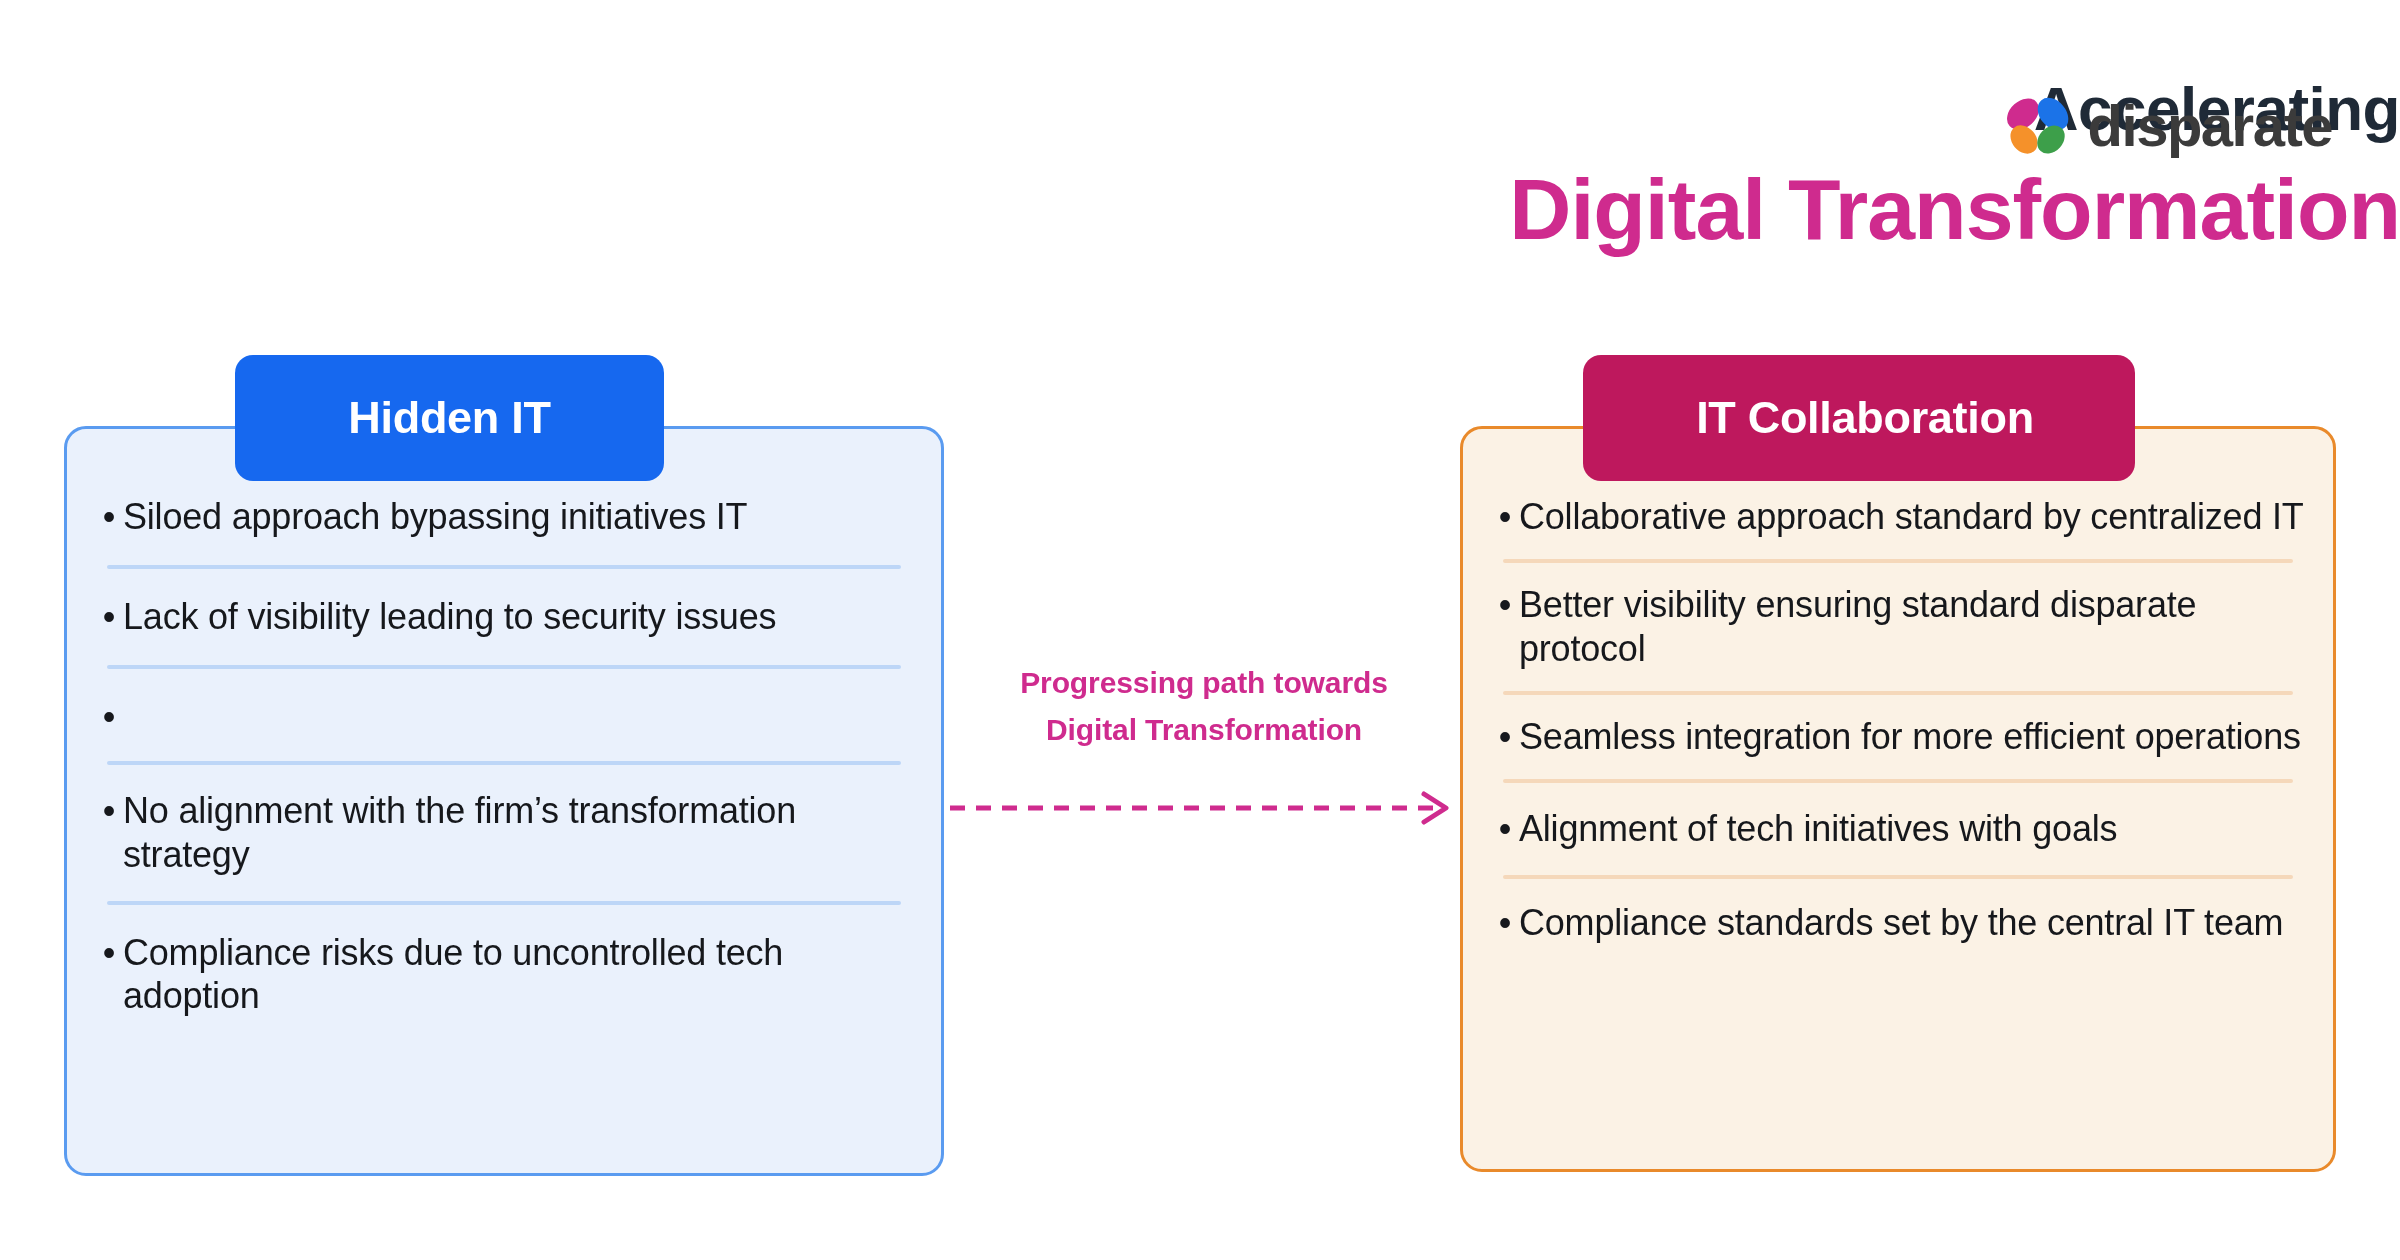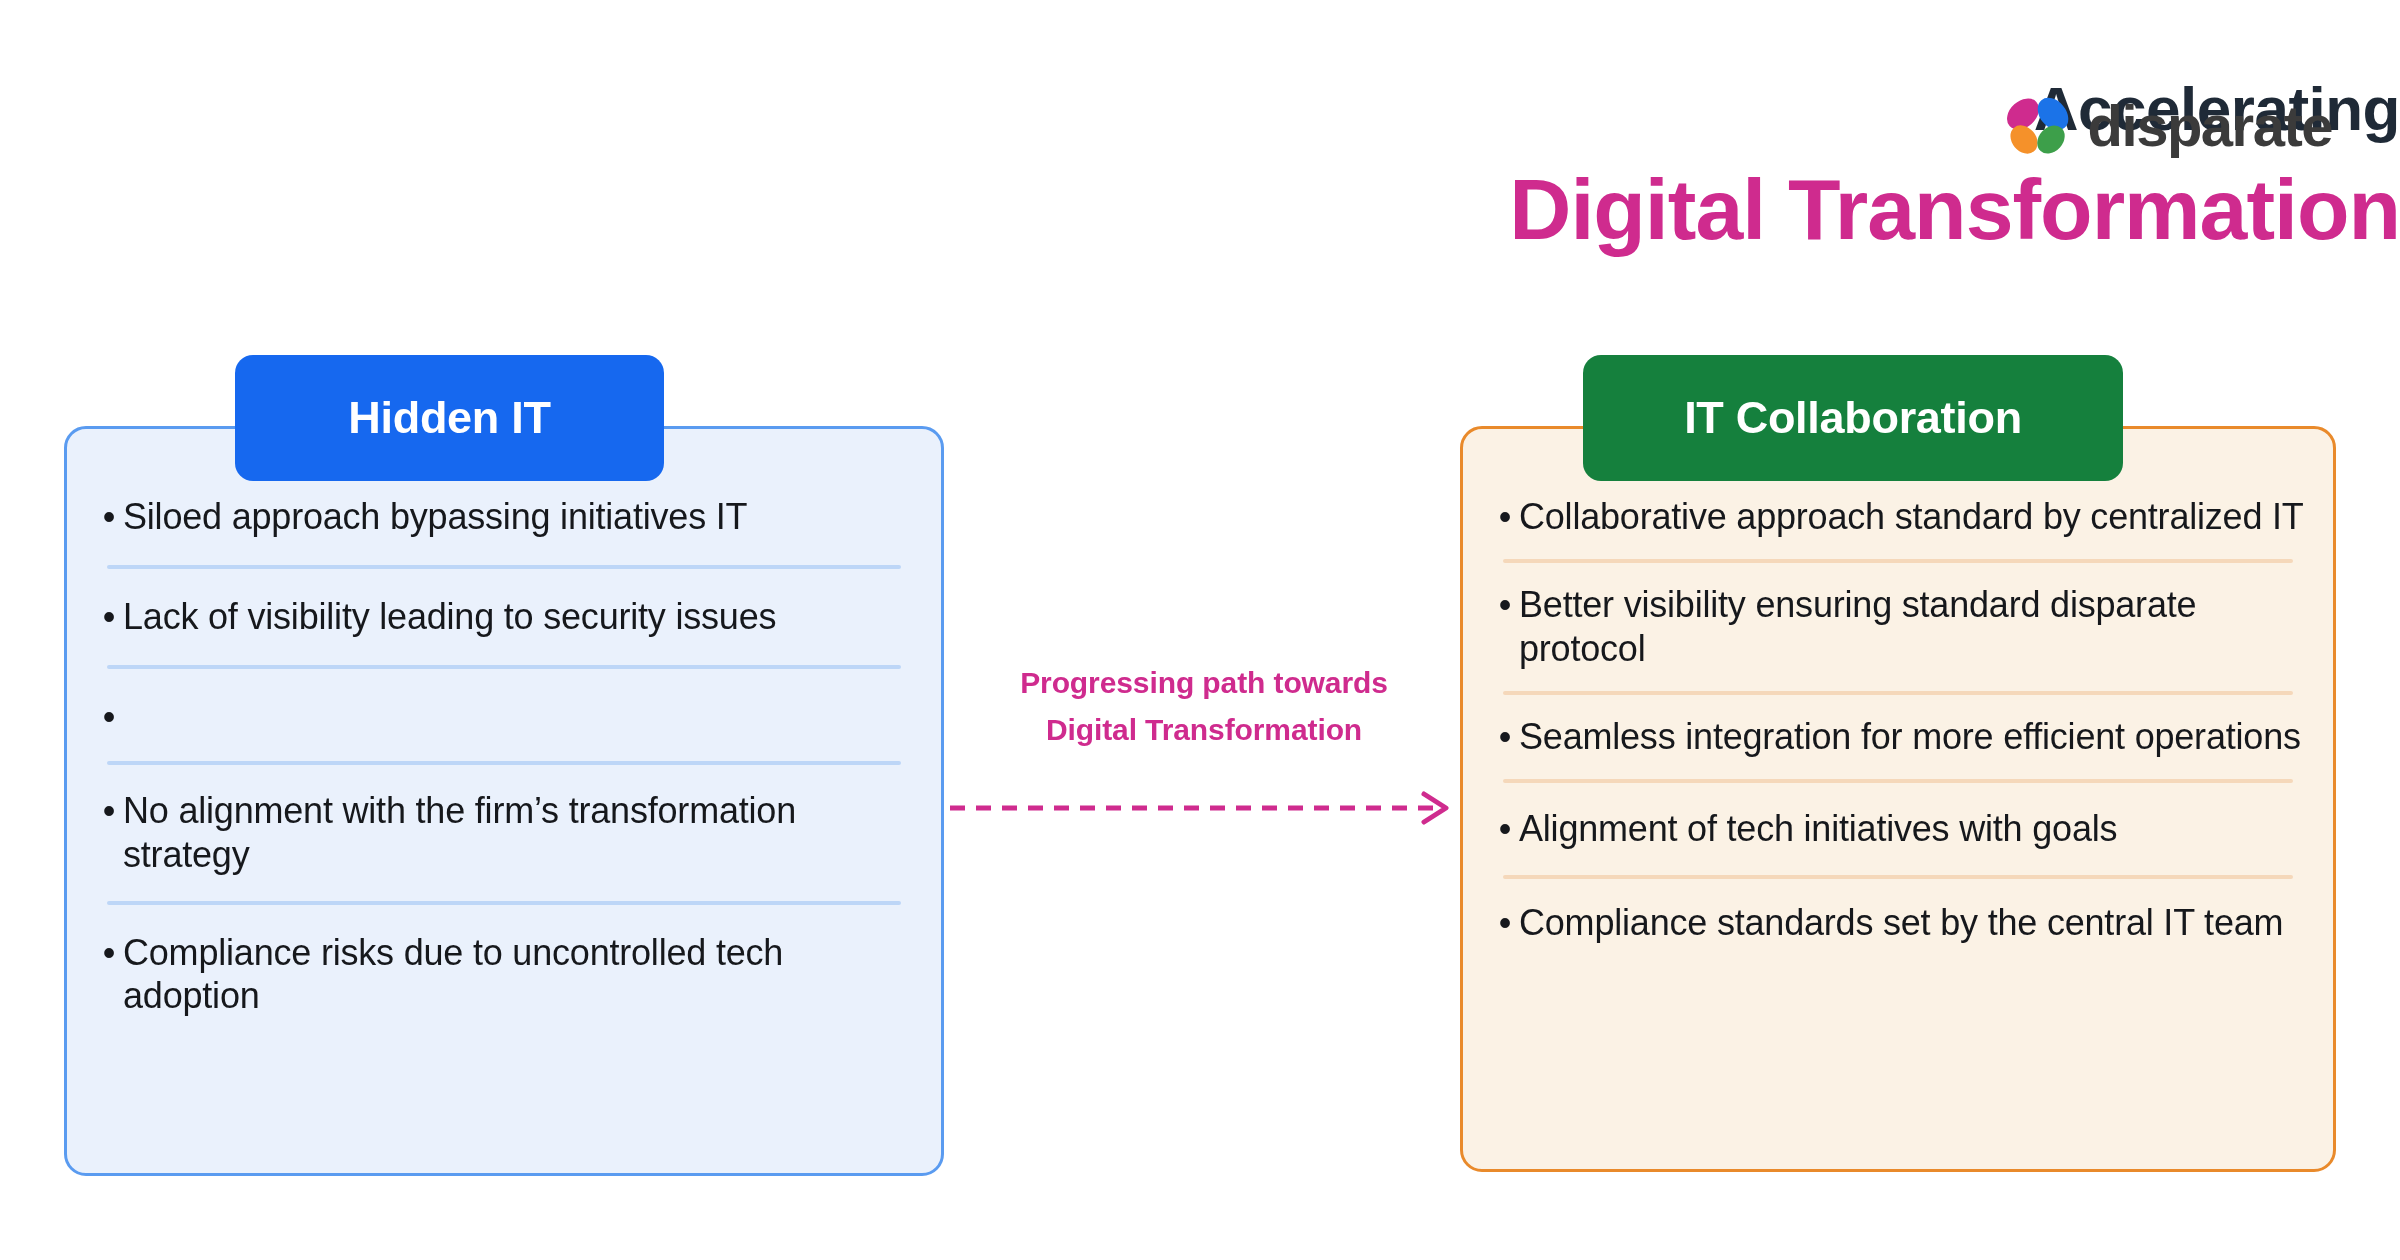--- a/index.html
+++ b/index.html
@@ -142,21 +142,22 @@
   .pill-left {
     left: 168px;
     width: 429px;
     height: 126px;
     background: #1668ef;
   }
   .pill-right {
     left: 120px;
     width: 540px;
     height: 126px;
-    background: #15803d;
+    background: #be185d;
+    padding-left: 12px;
   }
 
   .bullet-list {
     position: absolute;
     left: 0;
     top: 58px;
     width: 100%;
     box-sizing: border-box;
     padding: 0 28px;
   }

